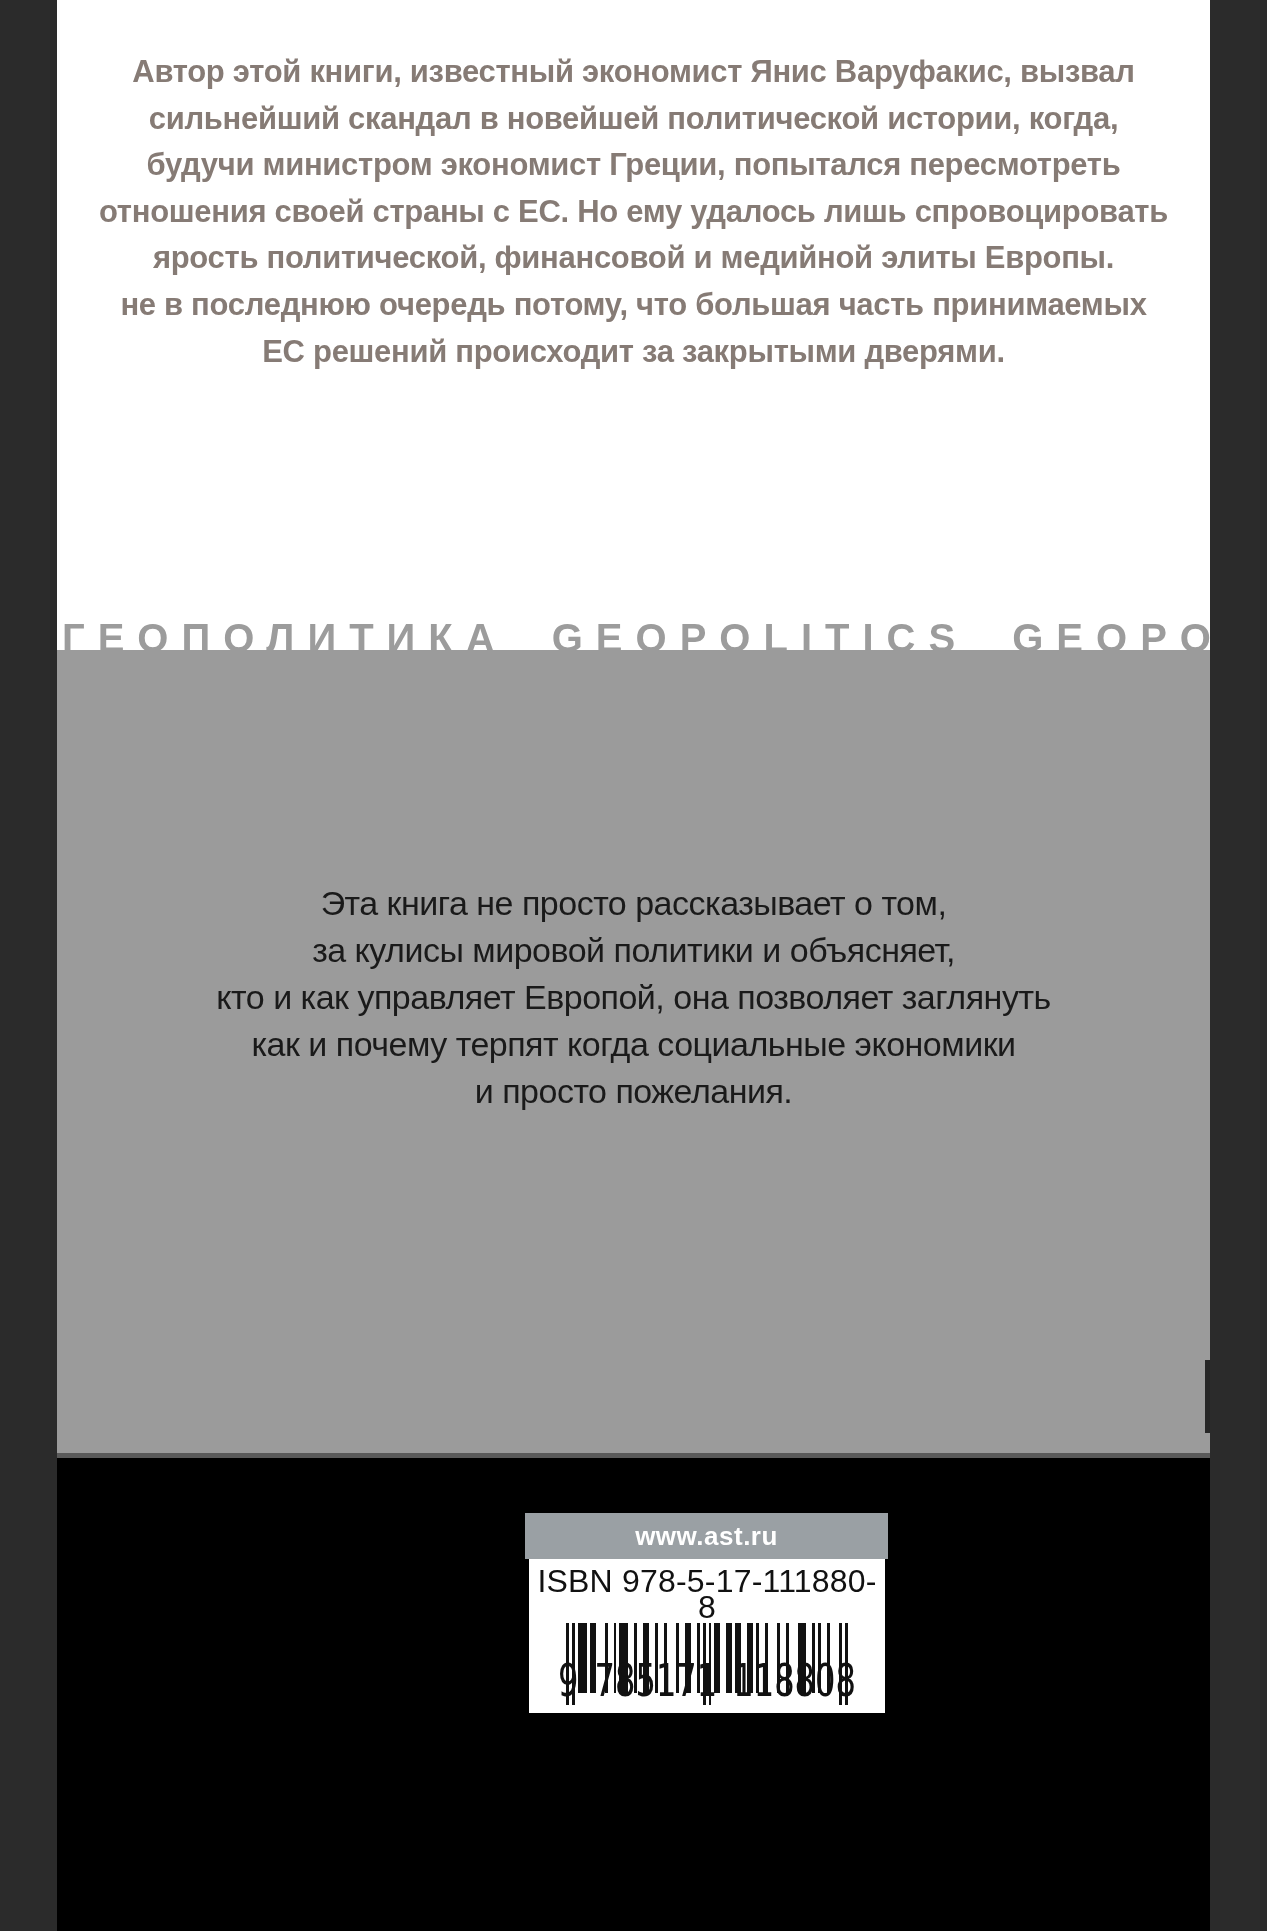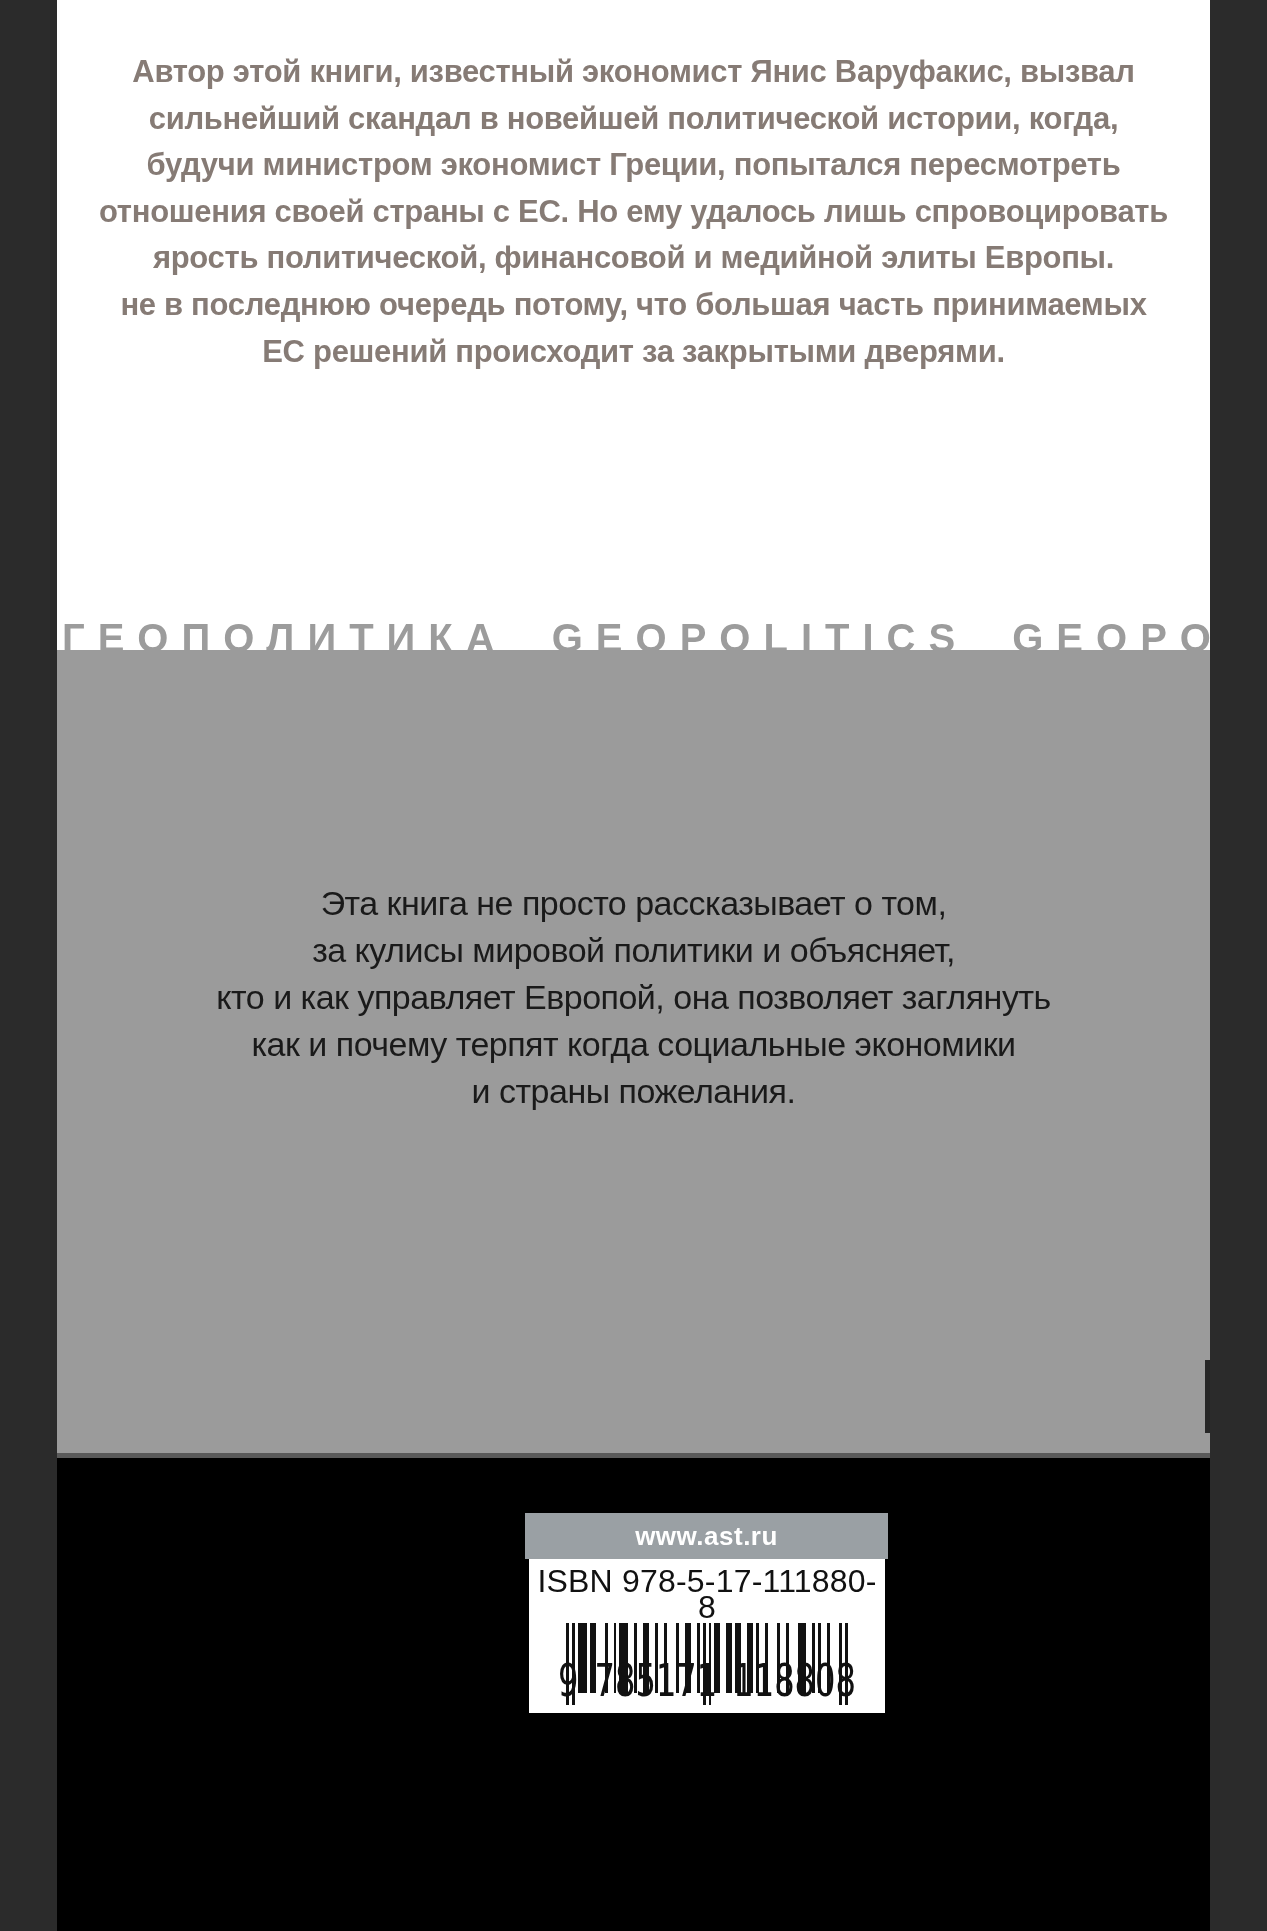--- a/index.html
+++ b/index.html
@@ -83,21 +83,21 @@
     </div>
     <div class="series-band">ГЕОПОЛИТИКА GEOPOLITICS GEOPOLITIK</div>
   </section>
 
   <section class="mid">
     <div class="annotation">
       <div class="annotation-line">Эта книга не просто рассказывает о том,</div>
       <div class="annotation-line">за кулисы мировой политики и объясняет,</div>
       <div class="annotation-line">кто и как управляет Европой, она позволяет заглянуть</div>
       <div class="annotation-line">как и почему терпят когда социальные экономики</div>
-      <div class="annotation-line">и страны пожелания.</div>
+      <div class="annotation-line">и просто пожелания.</div>
     </div>
   </section>
 
   <div class="right-mark"></div>
 
   <section class="footer">
     <div class="sticker">
       <div class="web-band">
         <span>www.ast.ru</span>
       </div>

